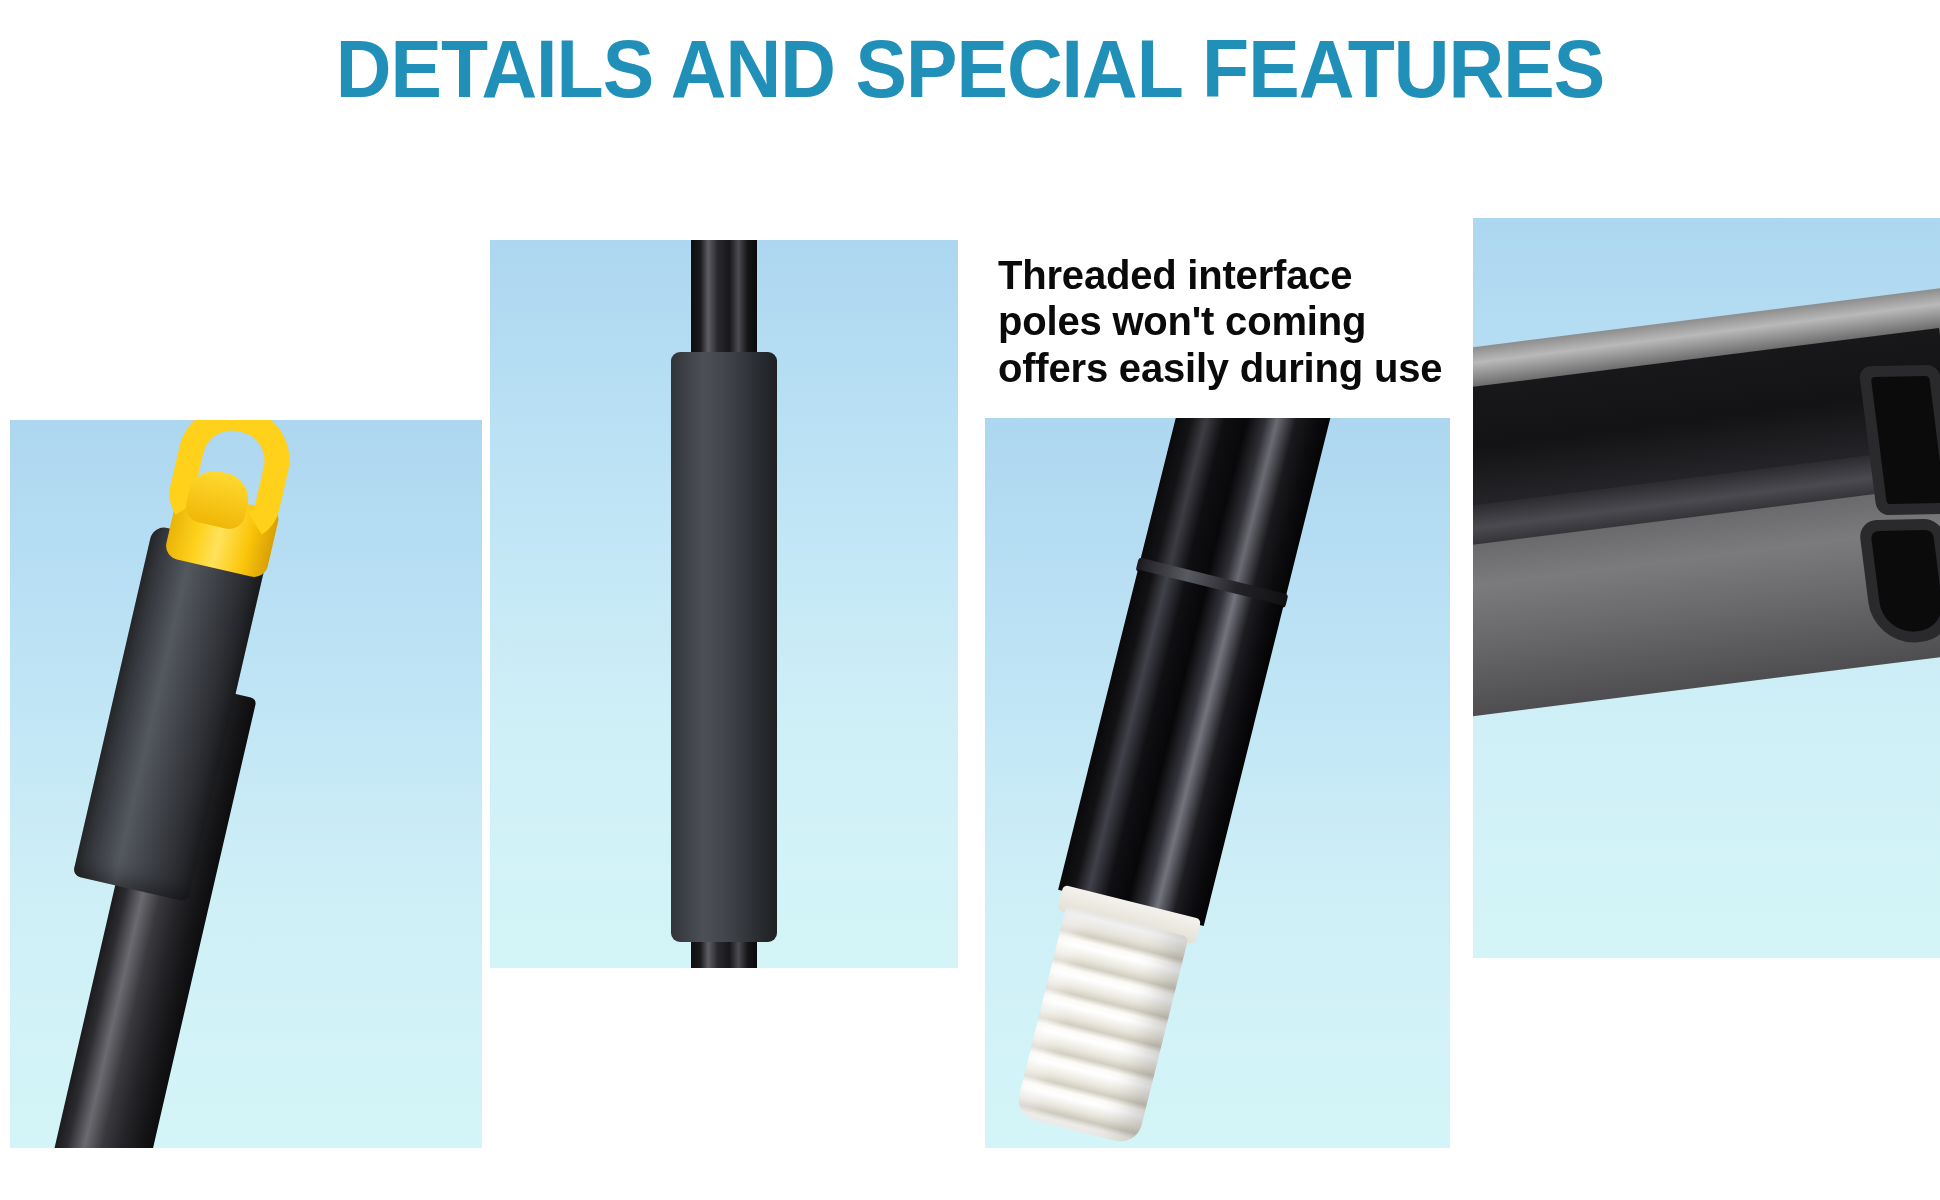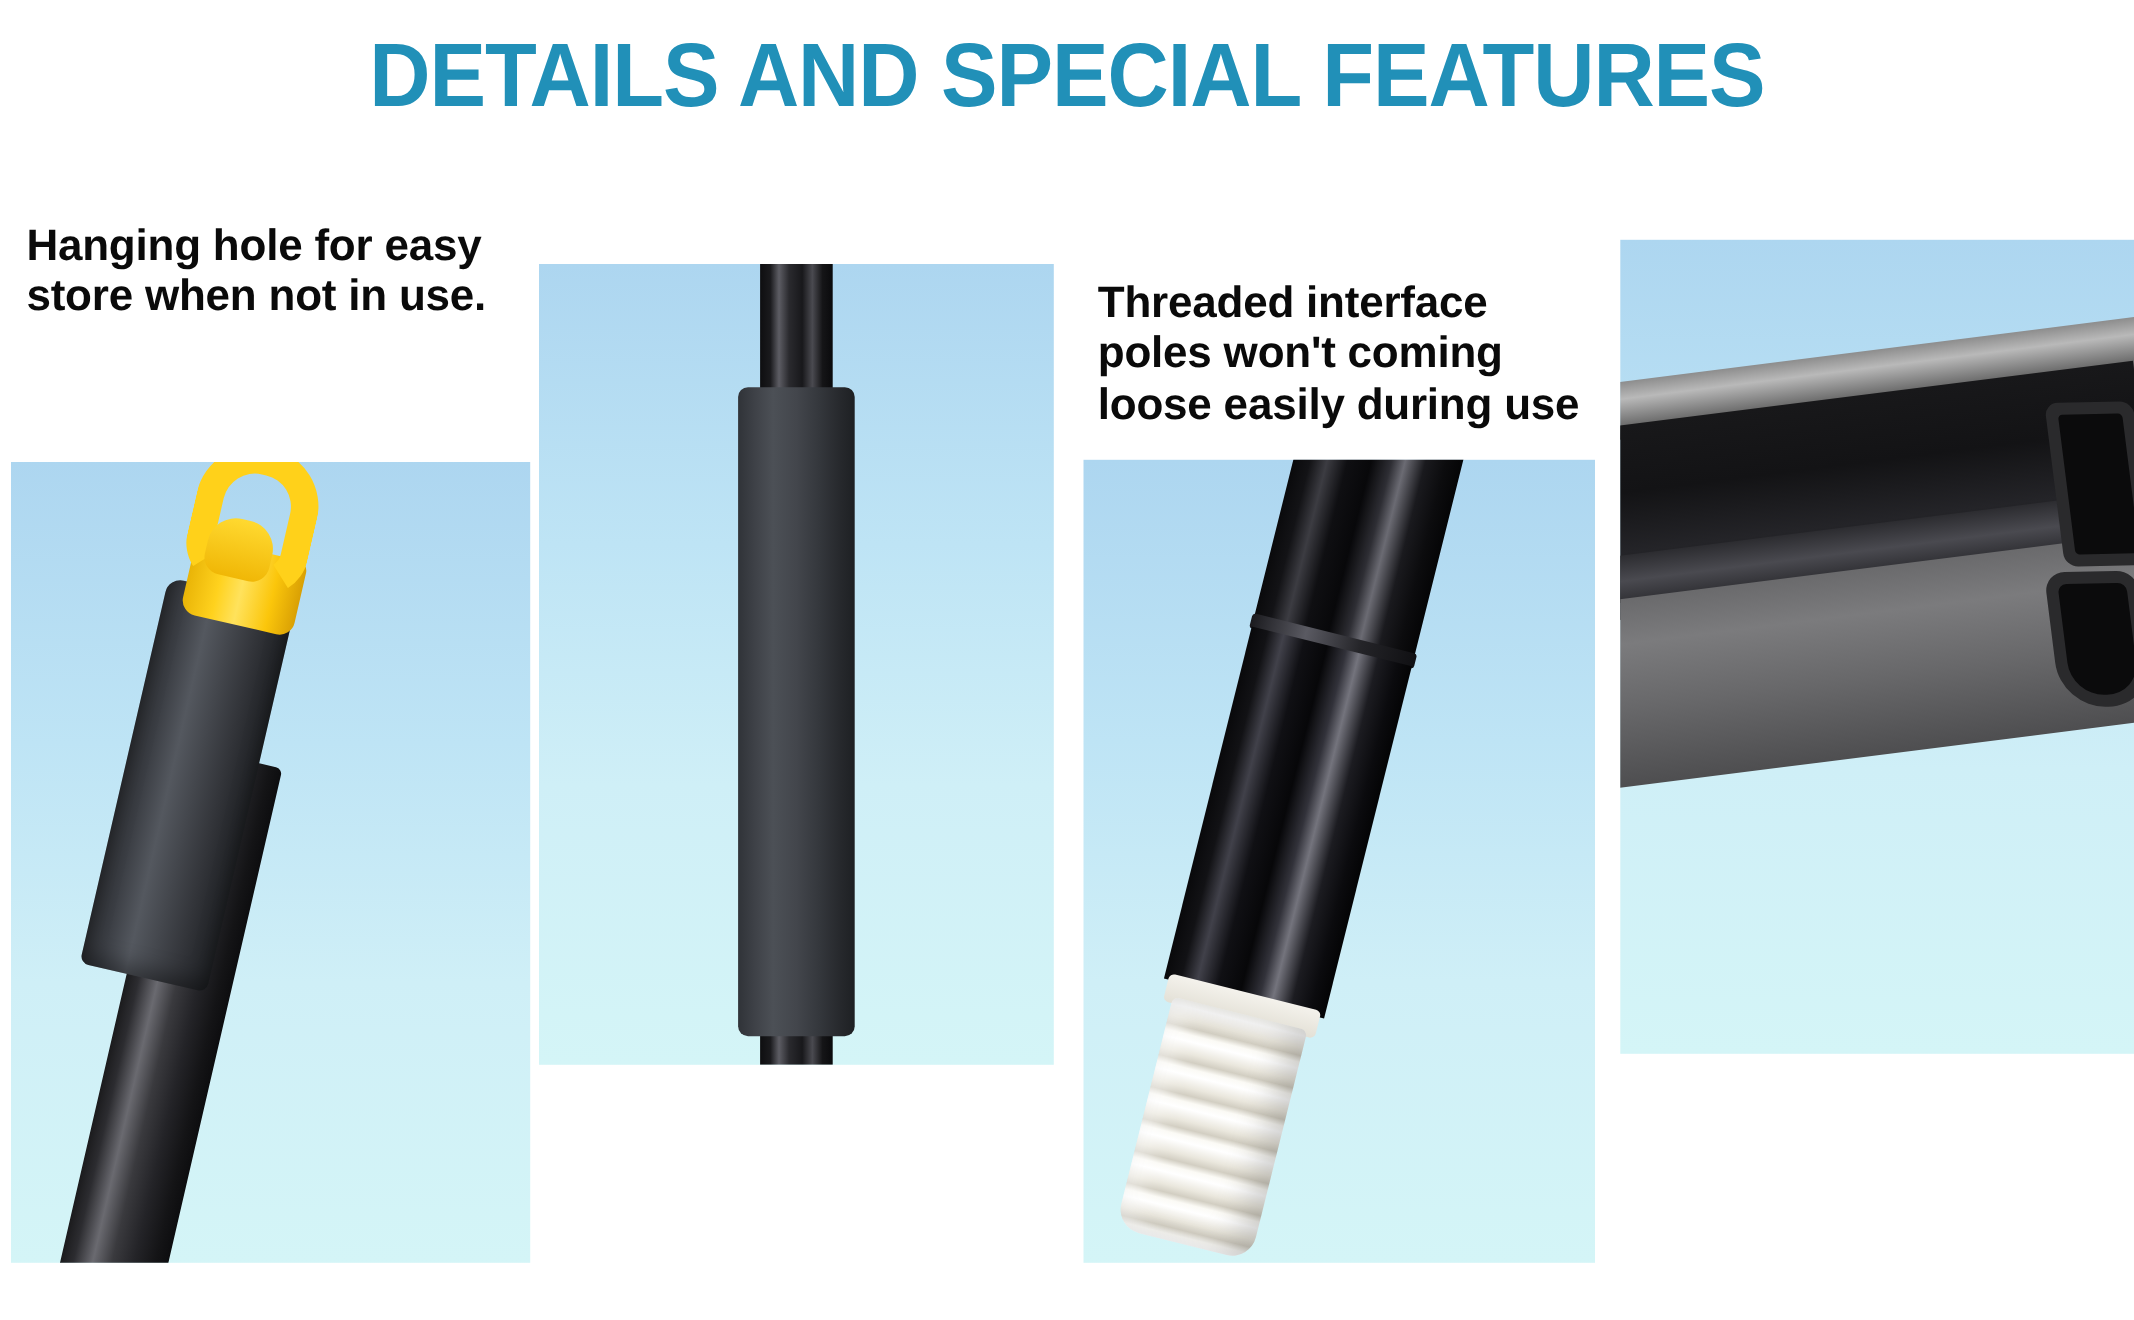--- a/index.html
+++ b/index.html
@@ -206,40 +206,38 @@
     box-shadow:0 0 0 11px #2a2a2c;
   }
 </style>
 </head>
 <body>
 
 <div id="stage">
 
   <div class="title">DETAILS AND SPECIAL FEATURES</div>
 
-  <div class="caption" style="left:24px; top:200px; width:440px;">Hanging hole for easy
-store when not in use.</div>
 
   <div class="panel" style="left:10px; top:420px; width:472px; height:728px;">
     <div class="p1-pole"></div>
     <div class="p1-foam"></div>
     <div class="p1-hookbase"></div>
     <div class="p1-hookring"></div>
     <div class="p1-hooktab"></div>
   </div>
 
   <div class="panel" style="left:490px; top:240px; width:468px; height:728px;">
     <div class="p2-pole"></div>
     <div class="p2-foam"></div>
   </div>
 
 
   <div class="caption" style="left:998px; top:252px; width:450px;">Threaded interface
 poles won't coming
-loose easily during use</div>
+offers easily during use</div>
 
   <div class="panel" style="left:985px; top:418px; width:465px; height:730px;">
     <div class="p3-wrap">
       <div class="p3-seg-a"></div>
       <div class="p3-joint"></div>
       <div class="p3-seg-b"></div>
       <div class="p3-collar"></div>
       <div class="p3-thread"></div>
     </div>
   </div>

